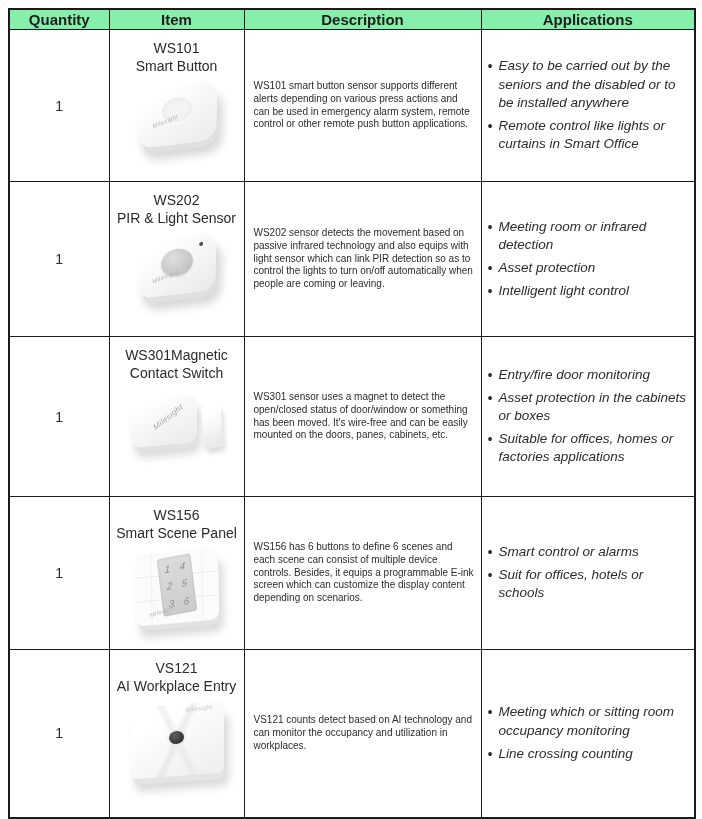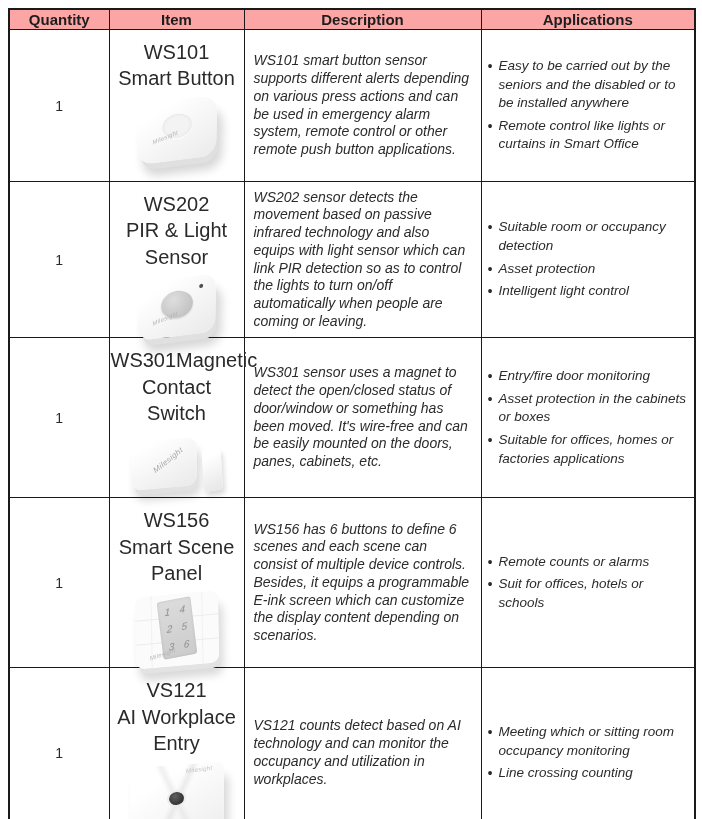--- a/index.html
+++ b/index.html
@@ -15,46 +15,46 @@
     width: 686px;
     border-collapse: collapse;
     table-layout: fixed;
     border: 2px solid #1a1a1a;
   }
   table.spec th, table.spec td {
     border: 1.5px solid #1a1a1a;
   }
   thead th {
     height: 15px;
-    background: #fca5a5;
+    background: #86efac;
     font-size: 15px;
     font-weight: bold;
     text-align: center;
     color: #1d1d1d;
   }
   tbody tr:nth-child(1) td { height: 152px; }
   tbody tr:nth-child(2) td { height: 155px; }
   tbody tr:nth-child(3) td { height: 160px; }
   tbody tr:nth-child(4) td { height: 153px; }
   tbody tr:nth-child(5) td { height: 168px; }
 
   td.qty {
     text-align: center; vertical-align: middle;
     font-size: 14px;
   }
   td.item {
     text-align: center; vertical-align: top;
     padding-top: 9px;
   }
-  .item-title { font-size: 20px; line-height: 1.32; color: #2a2a2a; }
+  .item-title { font-size: 14px; line-height: 1.32; color: #2a2a2a; }
   td.desc {
     vertical-align: middle;
     padding: 4px 6px 4px 9px;
   }
-  td.desc p { margin: 0; font-size: 14px; line-height: 1.27; font-style: italic; }
+  td.desc p { margin: 0; font-size: 10px; line-height: 1.27; }
   td.apps { vertical-align: middle; padding: 4px 4px 4px 6px; }
   td.apps ul { list-style: none; margin: 0; padding: 0; font-style: italic; }
   td.apps li {
     position: relative;
     font-size: 13.5px; line-height: 1.38;
     padding-left: 11px; margin: 4px 0;
   }
   td.apps li::before {
     content: "\2022";
     position: absolute; left: 0; top: 0;
@@ -244,21 +244,21 @@
           <div class="dev-logo">Milesight</div>
           <div class="dev-extra"></div>
         </div>
       </div>
     </td>
     <td class="desc">
       <p>WS202 sensor detects the movement based on passive infrared technology and also equips with light sensor which can link PIR detection so as to control the lights to turn on/off automatically when people are coming or leaving.</p>
     </td>
     <td class="apps">
       <ul>
-              <li>Suitable room or occupancy detection</li>
+              <li>Meeting room or infrared detection</li>
               <li>Asset protection</li>
               <li>Intelligent light control</li>
             </ul>
     </td>
   </tr>
         <tr>
     <td class="qty">
       <span>1</span>
     </td>
     <td class="item">
@@ -307,21 +307,21 @@
           <div class="dev-logo">Milesight</div>
           <div class="dev-extra"></div>
         </div>
       </div>
     </td>
     <td class="desc">
       <p>WS156 has 6 buttons to define 6 scenes and each scene can consist of multiple device controls. Besides, it equips a programmable E-ink screen which can customize the display content depending on scenarios.</p>
     </td>
     <td class="apps">
       <ul>
-              <li>Remote counts or alarms</li>
+              <li>Smart control or alarms</li>
               <li>Suit for offices, hotels or schools</li>
             </ul>
     </td>
   </tr>
         <tr>
     <td class="qty">
       <span>1</span>
     </td>
     <td class="item">
       <div class="item-title">

